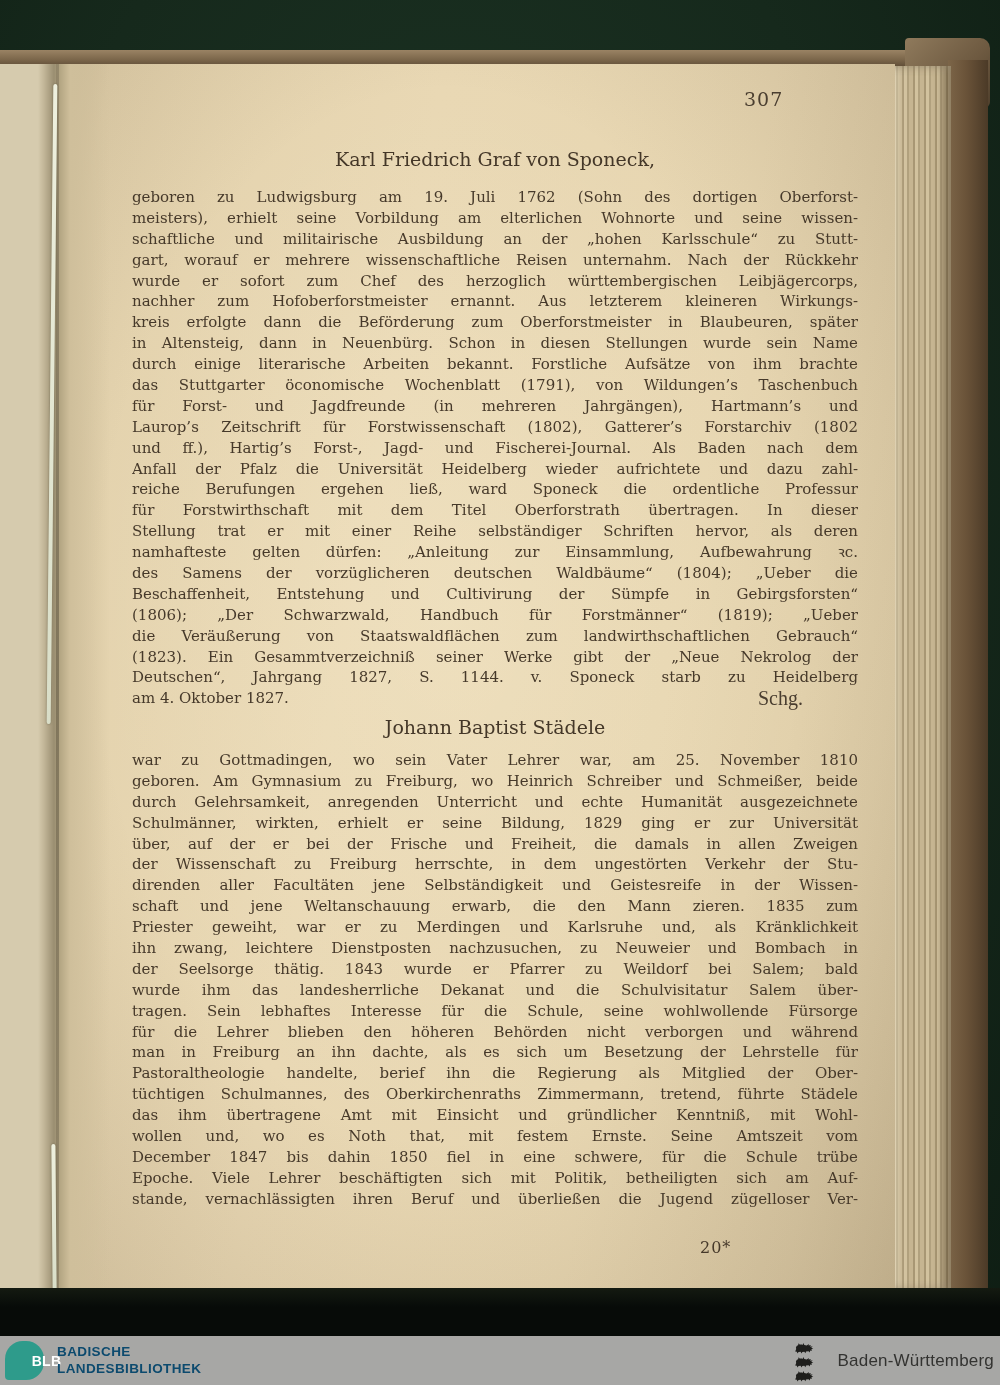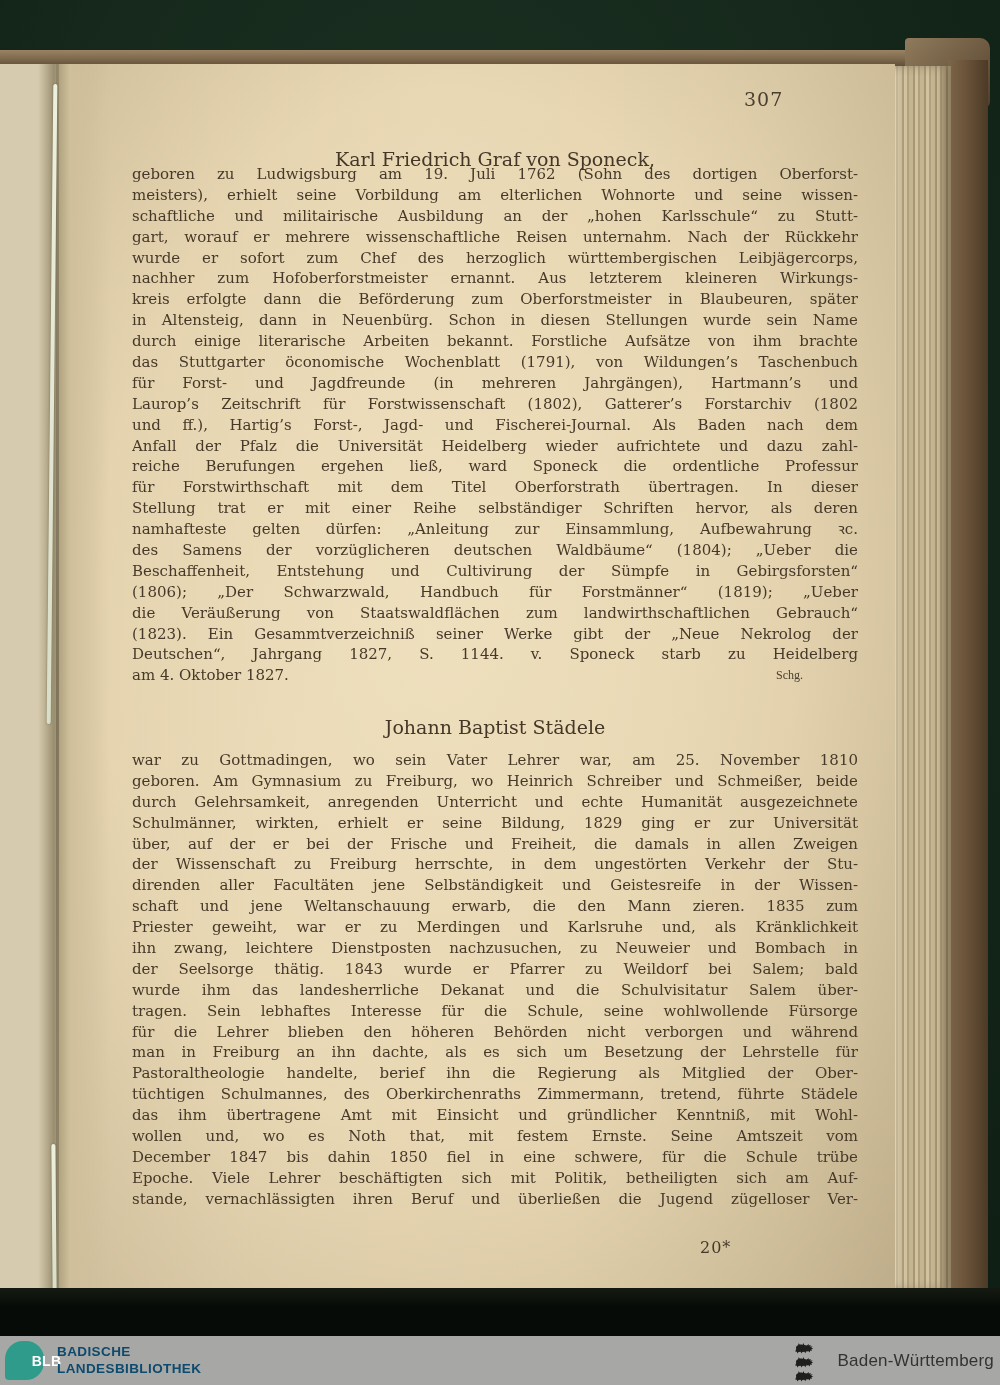--- a/index.html
+++ b/index.html
@@ -33,24 +33,24 @@
   .thread{position:absolute;width:4px;border-radius:3px;background:linear-gradient(180deg,#eef0de,#d9dec8);box-shadow:0 0 2px rgba(60,60,40,.5);}
   .thread.t1{left:50px;top:20px;height:640px;transform:rotate(.6deg);}
   .thread.t2{left:52px;top:1080px;height:146px;transform:rotate(-.5deg);}
   .bottom-dark{position:absolute;left:0;top:1288px;width:1000px;height:48px;background:linear-gradient(180deg,#141a11 0%,#070b08 40%);}
 
   
   .pagenum{position:absolute;left:744px;top:88px;width:60px;font-size:19px;letter-spacing:1px;color:#4a3e30;}
   .title{position:absolute;left:132px;width:726px;text-align:center;font-weight:normal;font-size:19px;color:#443728;}
   .t1{top:148px;} .t2{top:716px;}
   .para{position:absolute;left:132px;width:726px;color:#46392a;}
-  .p1{top:164px;} .p2{top:750px;}
+  .p1{top:187px;} .p2{top:750px;}
   .line{font-size:15px;line-height:20.9px;height:20.9px;white-space:nowrap;text-align:justify;text-align-last:justify;overflow:hidden;}
   .sig-row{display:flex;justify-content:space-between;font-size:15px;line-height:20.9px;height:20.9px;color:#46392a;}
-  .sig{font-family:"Liberation Serif","DejaVu Serif",serif;font-size:12px;padding-right:55px;color:#4a3e30;}
+  .sig{font-family:"Liberation Serif","DejaVu Serif",serif;font-size:20px;padding-right:55px;color:#4a3e30;}
   .printmark{position:absolute;left:700px;top:1238px;font-size:16px;color:#46392a;letter-spacing:1px;}
 
   
   .footer{position:absolute;left:0;top:1336px;width:1000px;height:49px;background:#a7a7a5;
     font-family:"Liberation Sans","DejaVu Sans",sans-serif;}
   .blb-logo{position:absolute;left:5px;top:5px;width:39px;height:39px;background:#2e9b8b;
     border-radius:46% 46% 46% 10%;display:flex;align-items:center;justify-content:center;}
   .blb-logo span{color:#fff;font-weight:bold;font-size:14px;letter-spacing:.3px;margin-left:44px;}
   .libname{position:absolute;left:57px;top:7px;color:#0c4a6e;font-weight:bold;font-size:13.5px;line-height:17px;letter-spacing:.4px;}
   .right-brand{position:absolute;right:6px;top:0;height:49px;display:flex;align-items:center;gap:18px;}

